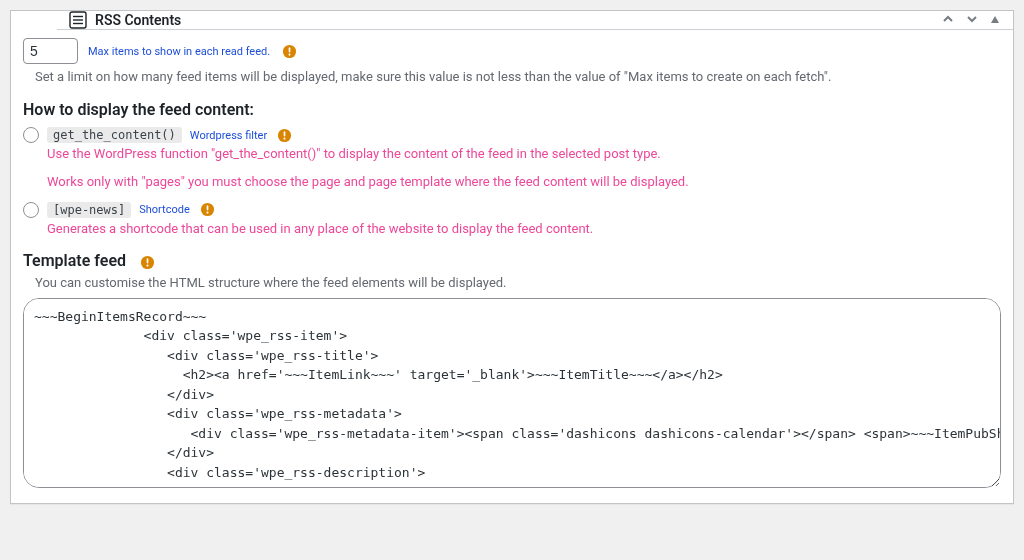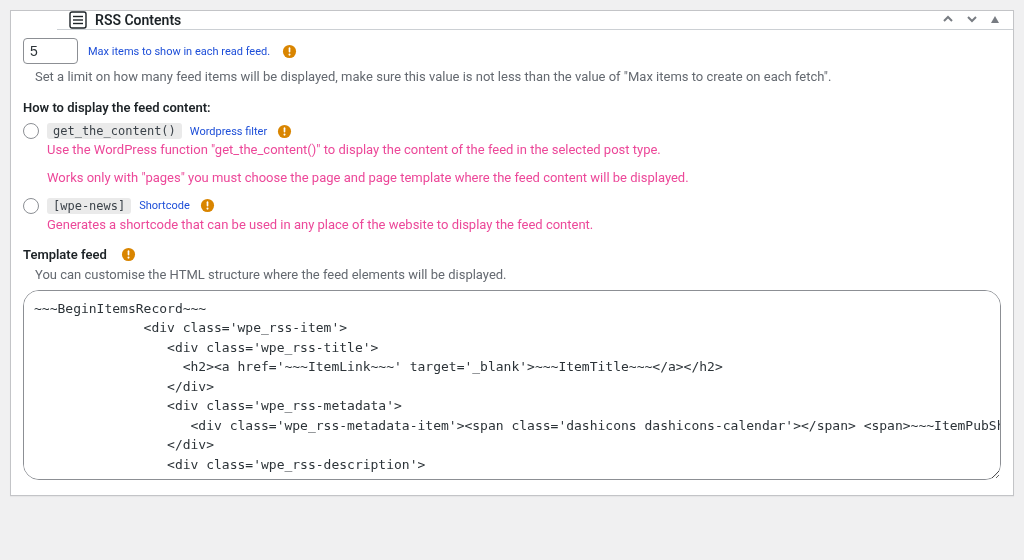--- a/index.html
+++ b/index.html
@@ -73,21 +73,21 @@
     font-size: 11px;
   }
   .help-text {
     color: #646970;
     font-size: 13px;
     margin: 4px 0 14px 12px;
     line-height: 1.4;
   }
   .section-label {
     font-weight: 600;
-    font-size: 13px;
+    font-size: 16px;
     color: #1d2327;
     margin: 6px 0 8px 0;
   }
   .radio-group { margin-bottom: 13px; }
   .radio-row {
     display: flex;
     align-items: center;
     gap: 8px;
     margin-bottom: 2px;
   }
@@ -117,21 +117,21 @@
   }
   .warn {
     width: 15px; height: 15px;
     display: inline-flex;
     vertical-align: middle;
     margin-left: 2px;
   }
   .warn svg { display:block; }
   .template-label-row {
     display: flex;
-    align-items: center;
+    align-items: flex-end;
     gap: 12px;
     margin-top: 6px;
   }
   .template-area {
     width: 100%;
     min-height: 190px;
     border: 1px solid #8c8f94;
     border-radius: 16px;
     padding: 8px 10px;
     font-family: Consolas, Monaco, monospace;

